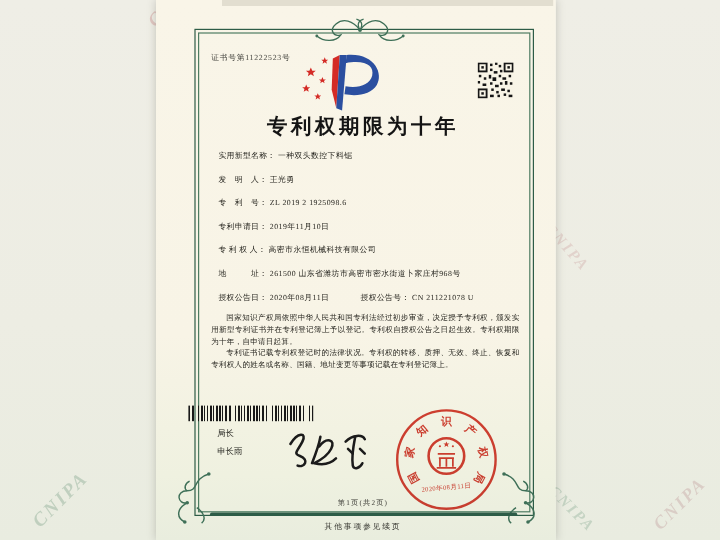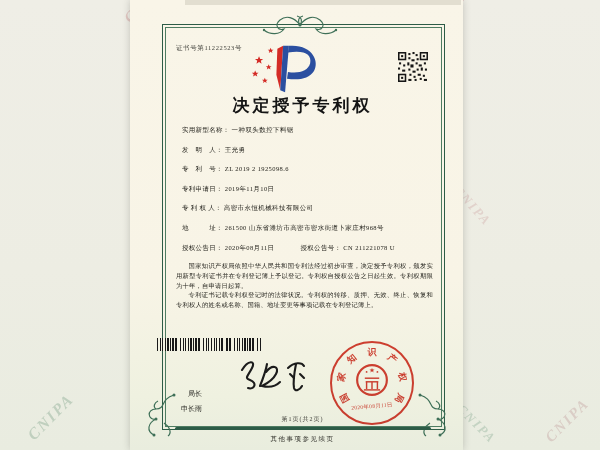--- a/index.html
+++ b/index.html
@@ -23,21 +23,21 @@
   .frow{height:19.6px;font-size:6.5px;color:#26251f;white-space:nowrap;}
   .flabel{letter-spacing:.3px;}
   .fvalue{margin-left:2px;letter-spacing:.4px;}
   .fgap{display:inline-block;width:26px;}
   .paras{position:absolute;left:46px;top:261px;width:257px;font-size:6.3px;line-height:9.8px;
          color:#26251f;text-align:justify;}
   .paras p{margin:0;text-indent:2em;letter-spacing:.2px;}
   .barcode{position:absolute;left:27px;top:338px;width:104px;height:13px;
     background:repeating-linear-gradient(90deg,#191919 0 1.3px,transparent 1.3px 2.7px,
       #191919 2.7px 4.3px,transparent 4.3px 5.3px,#191919 5.3px 5.9px,transparent 5.9px 7.7px);}
-  .signer{position:absolute;left:51px;top:387px;font-size:7px;color:#23231e;line-height:15px;text-align:right;}
+  .signer{position:absolute;left:51px;top:354px;font-size:7px;color:#23231e;line-height:15px;}
   .sig{position:absolute;left:100px;top:352px;}
   .pageno{position:absolute;left:32px;top:415px;width:281px;text-align:center;font-size:6px;color:#3a3a34;letter-spacing:1px;}
   .footnote{position:absolute;left:32px;top:435px;width:281px;text-align:center;font-size:6.5px;color:#33332d;letter-spacing:1.5px;}
   
   .logo{position:absolute;left:118px;top:42px;}
   .qr{position:absolute;left:268px;top:52px;}
   
   .seal{position:absolute;left:200px;top:341px;width:84px;height:84px;mix-blend-mode:multiply;opacity:.95;}
   .seal-ring{position:absolute;inset:0;border:2.5px solid #d5372a;border-radius:50%;}
   .seal-arc{position:absolute;inset:0;font-size:9px;font-weight:700;color:#d5372a;}
@@ -166,21 +166,21 @@
         <rect x="15" y="23" width="2" height="2"></rect>
           <rect x="19" y="21" width="3" height="2"></rect>
           <rect x="24" y="22" width="2" height="2"></rect>
         <rect x="10" y="26" width="3" height="2"></rect>
           <rect x="16" y="26" width="2" height="2"></rect>
           <rect x="21" y="25" width="2" height="2"></rect>
         <rect x="25" y="26" width="3" height="2"></rect>
       </g>
     </svg>
 
-    <div class="title">决定授予专利权</div>
+    <div class="title">专利权期限为十年</div>
 
     <div class="fields">
       <div class="frow">
         <span class="flabel">实用新型名称：</span><span class="fvalue">一种双头数控下料锯</span>
       </div>
       <div class="frow">
         <span class="flabel">发　明　人：</span><span class="fvalue">王光勇</span>
       </div>
       <div class="frow">
         <span class="flabel">专　利　号：</span><span class="fvalue">ZL 2019 2 1925098.6</span>

